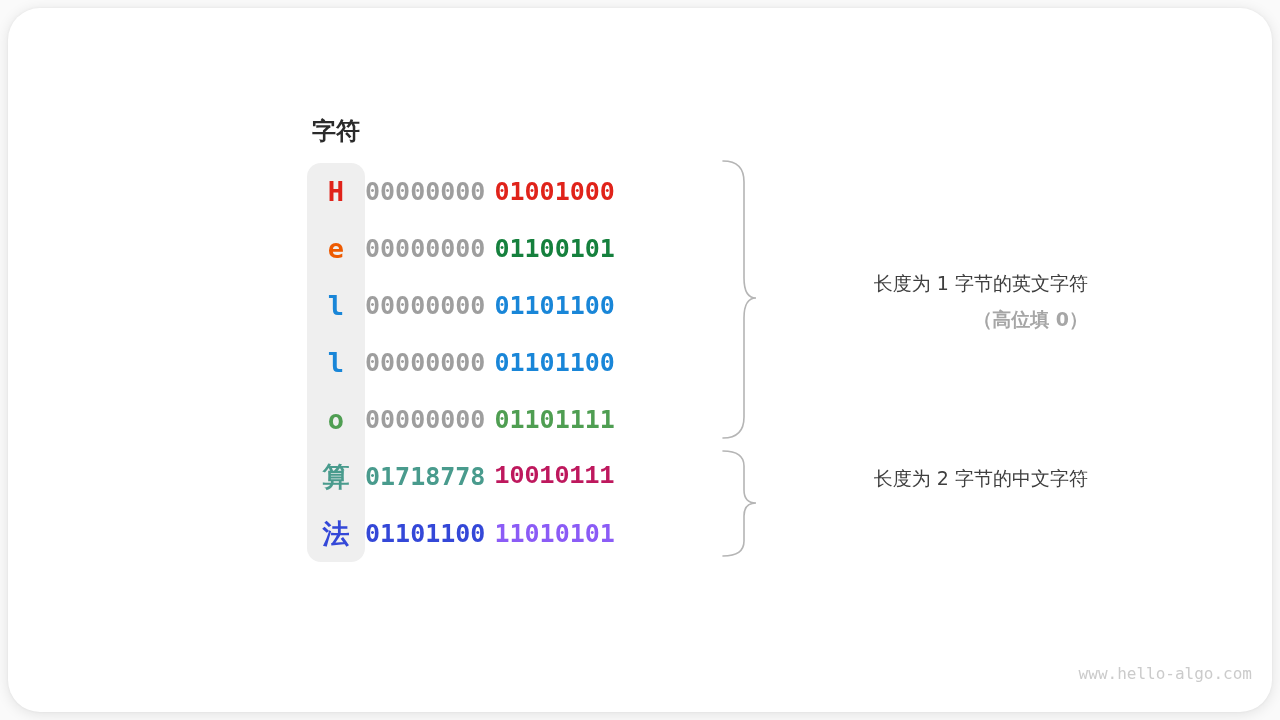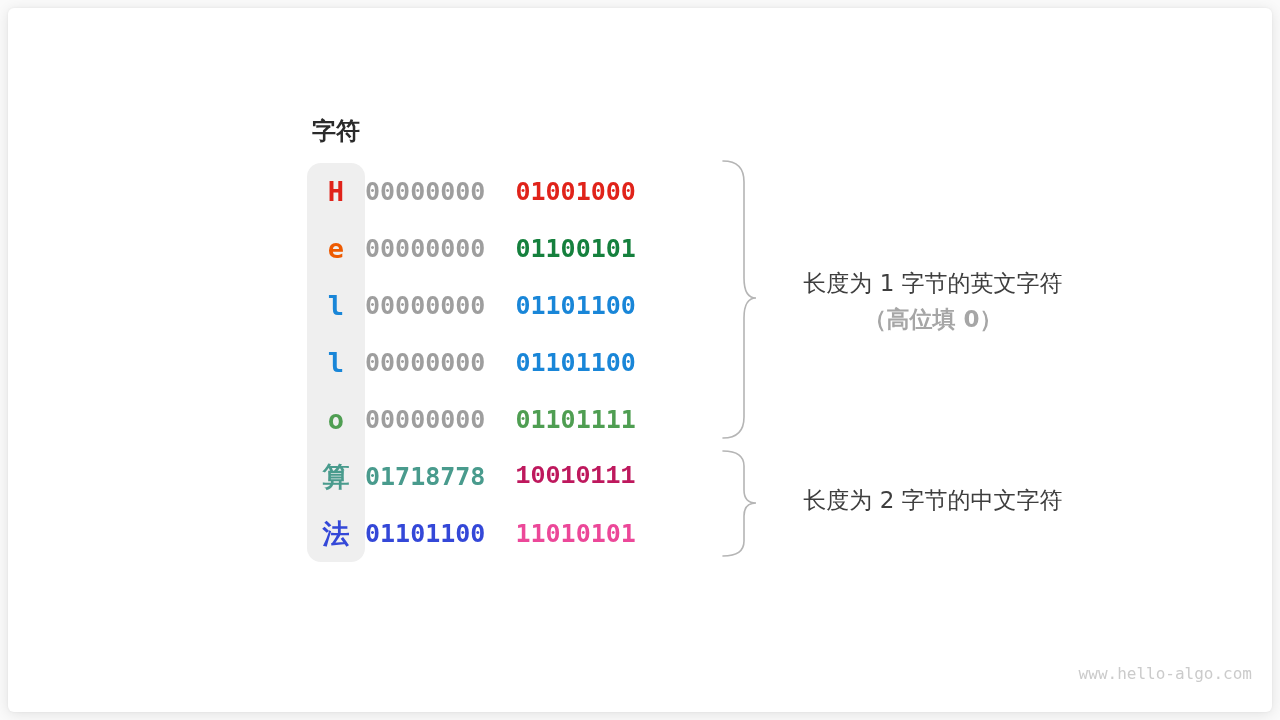--- a/index.html
+++ b/index.html
@@ -7,21 +7,21 @@
   body {
     background: #fafafa;
     font-family: "DejaVu Sans", "Liberation Sans", sans-serif;
     overflow: hidden;
   }
   .card {
     position: absolute;
     left: 8px; top: 8px;
     width: 1264px; height: 704px;
     background: #ffffff;
-    border-radius: 6px;
+    border-radius: 32px;
     box-shadow: 0 2px 14px rgba(0,0,0,0.10), 0 0 3px rgba(0,0,0,0.05);
   }
   .abs { position: absolute; }
 
   
   .col-header {
     top: 108px; height: 30px; line-height: 30px;
     text-align: center;
     font-weight: bold; color: #2b2b2b;
   }
@@ -48,38 +48,38 @@
     width: 58px; text-align: center;
     font-family: "DejaVu Sans Mono", "DejaVu Sans", sans-serif;
     font-weight: bold; font-size: 27px;
   }
   .row .byte {
     font-family: "DejaVu Sans Mono", "Liberation Mono", monospace;
     font-weight: bold; font-size: 25px;
     white-space: pre;
   }
   .row .byte.high { }
-  .row .byte.low  { margin-left: 30px; }
+  .row .byte.low  { margin-left: 9px; }
 
   
   .brace { stroke: #b5b5b5; stroke-width: 1.6; fill: none; stroke-linecap: round; }
 
   
   .anno {
     left: 770px; width: 310px;
-    text-align: center;
-    color: #3e3e3e; font-size: 23px;
+    text-align: right;
+    color: #3e3e3e; font-size: 19px;
   }
   .anno-en { top: 258px; }
   .anno-en .line1 { line-height: 34px; display: block; }
   .anno-en .line2 {
     line-height: 38px; display: block;
     color: #a6a6a6; font-weight: bold;
   }
-  .anno-cn { top: 476px; line-height: 32px; }
+  .anno-cn { top: 454px; line-height: 32px; }
 
   
   .watermark {
     right: 20px; bottom: 29px;
     font-family: "DejaVu Sans Mono", "Liberation Mono", monospace;
     font-size: 16px; color: #cbcbcb;
   }
 </style>
 </head>
 <body>
@@ -116,21 +116,21 @@
     <span class="byte low" style="color: rgb(79, 158, 82);">01101111</span>
   </div>
   <div class="abs row" style="top:440px">
     <span class="char" style="color: rgb(73, 155, 141);">算</span>
     <span class="byte high" style="color: rgb(73, 155, 141);">01718778</span>
     <span class="byte low" style="color: #be185d; font-family: Liberation Mono, monospace;">10010111</span>
   </div>
   <div class="abs row" style="top:497px">
     <span class="char" style="color: rgb(52, 72, 216);">法</span>
     <span class="byte high" style="color: rgb(52, 72, 216);">01101100</span>
-    <span class="byte low" style="color: #ec4899;">11010101</span>
+    <span class="byte low" style="color: #8b5cf6;">11010101</span>
   </div>
 
   <svg class="abs" style="left:712px; top:144px;" width="48" height="296">
     <path class="brace" d="M3 9 Q24 9 24 30 L24 126 Q24 146 36 146 Q24 146 24 166 L24 265 Q24 286 3 286"></path>
   </svg>
   <svg class="abs" style="left:712px; top:440px;" width="48" height="116">
     <path class="brace" d="M3 3 Q24 3 24 18 L24 42 Q24 55 36 55 Q24 55 24 68 L24 93 Q24 108 3 108"></path>
   </svg>
 
   <div class="abs anno anno-en">

